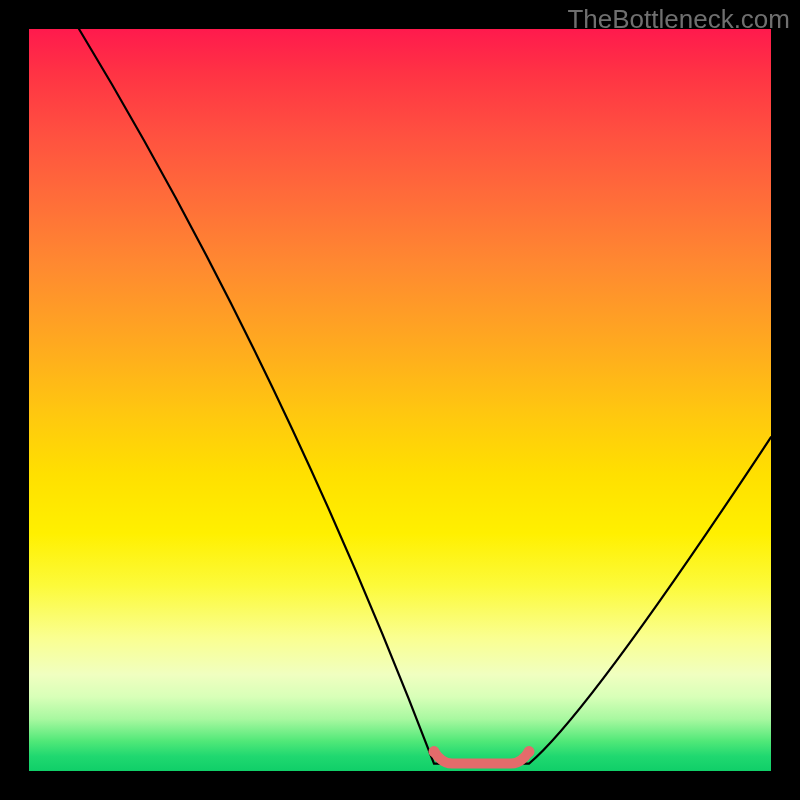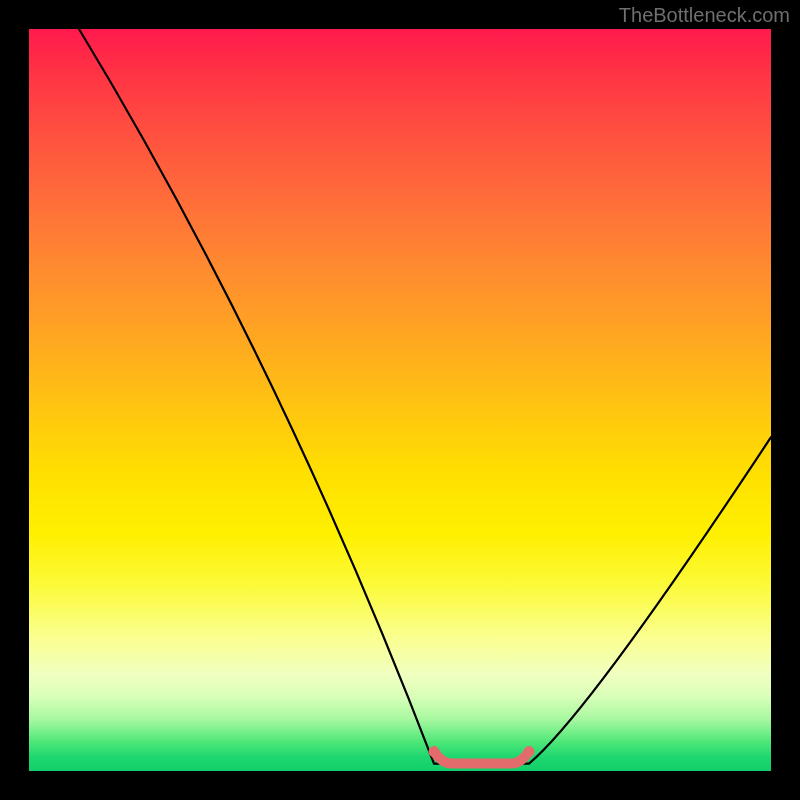--- a/index.html
+++ b/index.html
@@ -51,21 +51,21 @@
     width: 742px;
     height: 742px;
     overflow: visible;
   }
   .watermark {
     position: absolute;
     top: 4px;
     right: 10px;
     color: #6f6f6f;
     font-family: Arial, Helvetica, sans-serif;
-    font-size: 20px;
+    font-size: 26px;
     font-weight: 400;
     letter-spacing: 0px;
   }
 </style>
 </head>
 <body>
 
 <div class="frame">
   <div class="plot-area"></div>
 

